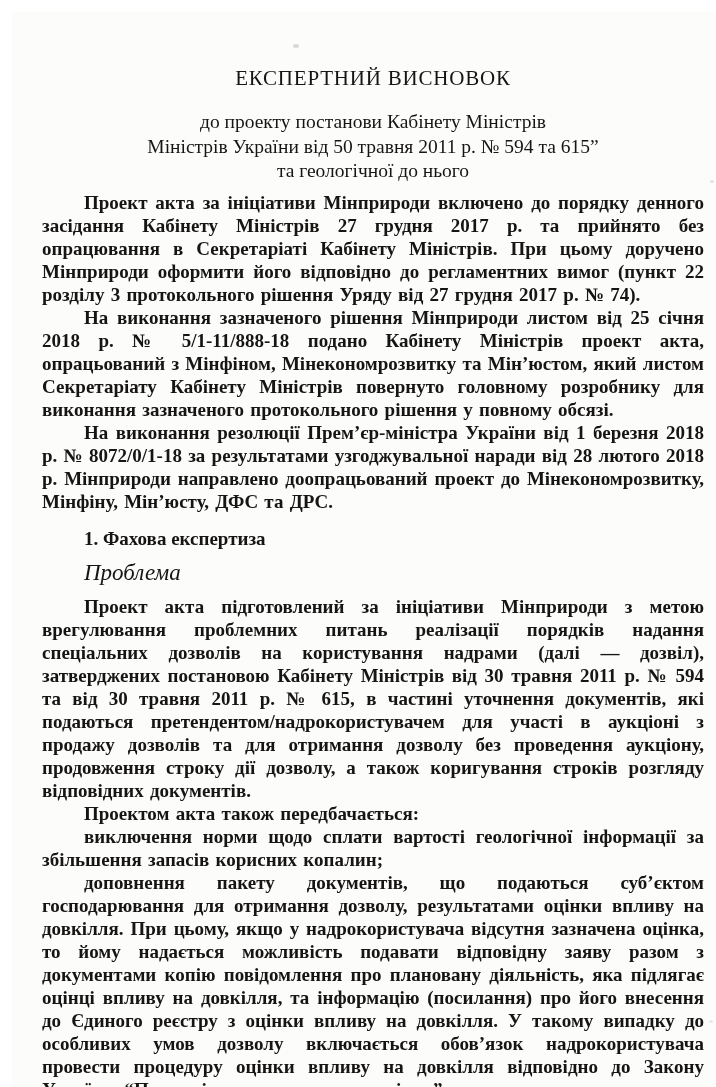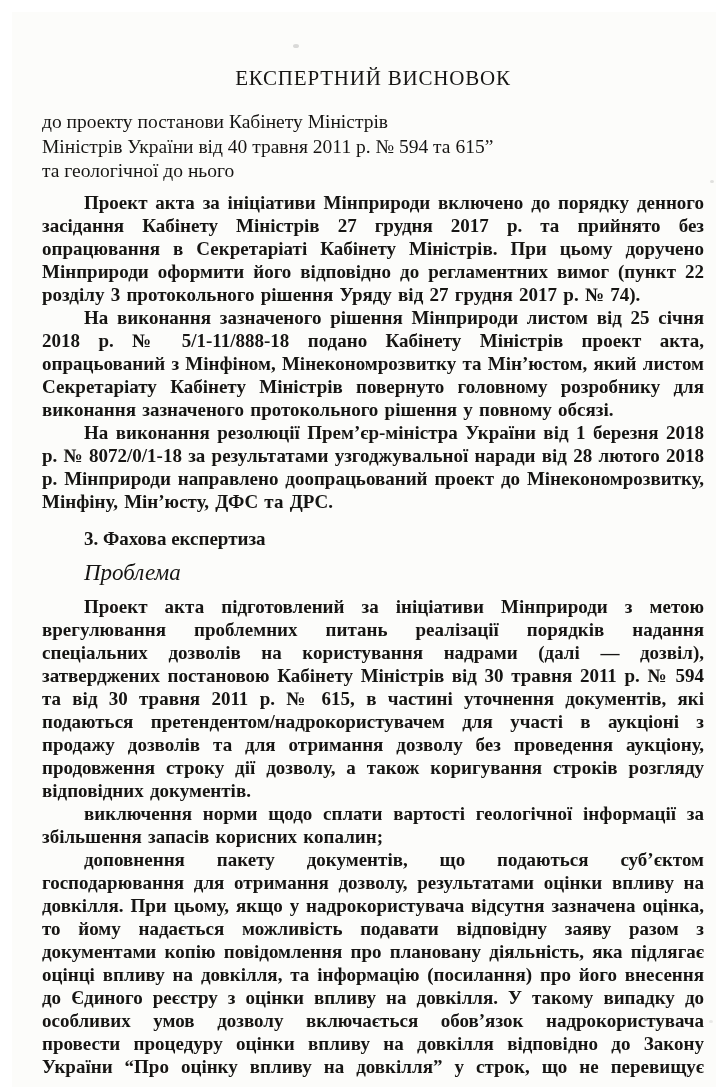--- a/index.html
+++ b/index.html
@@ -24,21 +24,21 @@
     text-align: center;
     font-size: 21px;
     font-weight: normal;
     letter-spacing: 0.8px;
     line-height: 24px;
   }
   .subtitle {
     margin: 0 0 7px 0;
   }
   .subtitle .line {
-    text-align: left;
+    text-align: center;
     font-size: 19.5px;
     line-height: 24.5px;
   }
   p.body {
     margin: 0;
     font-size: 19px;
     line-height: 23px;
     text-align: justify;
     text-indent: 42px;
     word-spacing: 1.5px;
@@ -71,33 +71,34 @@
 </style>
 </head>
 <body>
 
 <div class="sheet">
 
   <h1 class="doc-title">ЕКСПЕРТНИЙ ВИСНОВОК</h1>
 
   <div class="subtitle">
     <div class="line">до проекту постанови Кабінету Міністрів</div>
-    <div class="line">Міністрів України від 40 травня 2011 р. № 594 та 615”</div>
+    <div class="line">Міністрів України від 50 травня 2011 р. № 594 та 615”</div>
     <div class="line">та геологічної до нього</div>
   </div>
 
   <p class="body">Проект акта за ініціативи Мінприроди включено до порядку денного засідання Кабінету Міністрів 27 грудня 2017 р. та прийнято без опрацювання в Секретаріаті Кабінету Міністрів. При цьому доручено Мінприроди оформити його відповідно до регламентних вимог (пункт 22 розділу 3 протокольного рішення Уряду від 27 грудня 2017 р. № 74).</p>
   <p class="body">На виконання зазначеного рішення Мінприроди листом від 25 січня 2018 р. № 5/1-11/888-18 подано Кабінету Міністрів проект акта, опрацьований з Мінфіном, Мінекономрозвитку та Мін’юстом, який листом Секретаріату Кабінету Міністрів повернуто головному розробнику для виконання зазначеного протокольного рішення у повному обсязі.</p>
   <p class="body">На виконання резолюції Прем’єр-міністра України від 1 березня 2018 р. № 8072/0/1-18 за результатами узгоджувальної наради від 28 лютого 2018 р. Мінприроди направлено доопрацьований проект до Мінекономрозвитку, Мінфіну, Мін’юсту, ДФС та ДРС.</p>
 
-  <h2 class="section-heading">3. Фахова експертиза</h2>
+  <h2 class="section-heading">1. Фахова експертиза</h2>
 
   <div class="section-subheading">Проблема</div>
 
   <p class="body">Проект акта підготовлений за ініціативи Мінприроди з метою врегулювання проблемних питань реалізації порядків надання спеціальних дозволів на користування надрами (далі — дозвіл), затверджених постановою Кабінету Міністрів від 30 травня 2011 р. № 594 та від 30 травня 2011 р. № 615, в частині уточнення документів, які подаються претендентом/надрокористувачем для участі в аукціоні з продажу дозволів та для отримання дозволу без проведення аукціону, продовження строку дії дозволу, а також коригування строків розгляду відповідних документів.</p>
+  <p class="body">Проектом акта також передбачається:</p>
   <p class="body">виключення норми щодо сплати вартості геологічної інформації за збільшення запасів корисних копалин;</p>
   <p class="body">доповнення пакету документів, що подаються суб’єктом господарювання для отримання дозволу, результатами оцінки впливу на довкілля. При цьому, якщо у надрокористувача відсутня зазначена оцінка, то йому надається можливість подавати відповідну заяву разом з документами копію повідомлення про плановану діяльність, яка підлягає оцінці впливу на довкілля, та інформацію (посилання) про його внесення до Єдиного реєстру з оцінки впливу на довкілля. У такому випадку до особливих умов дозволу включається обов’язок надрокористувача провести процедуру оцінки впливу на довкілля відповідно до Закону України “Про оцінку впливу на довкілля” у строк, що не перевищує шести</p>
 
   <span class="speck s1"></span>
   <span class="speck s2"></span>
   <span class="speck s3"></span>
   <span class="speck s4"></span>
 
 </div>
 

